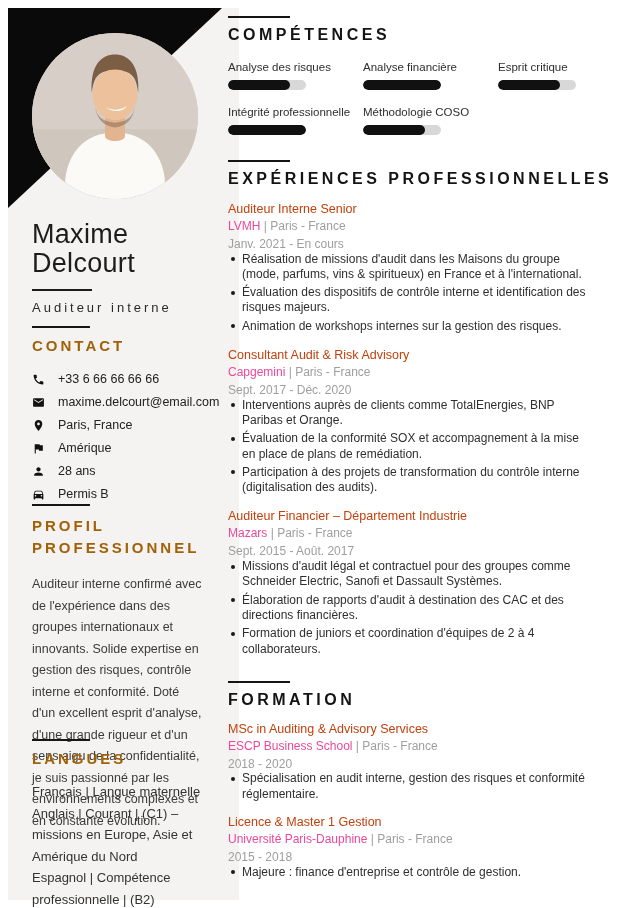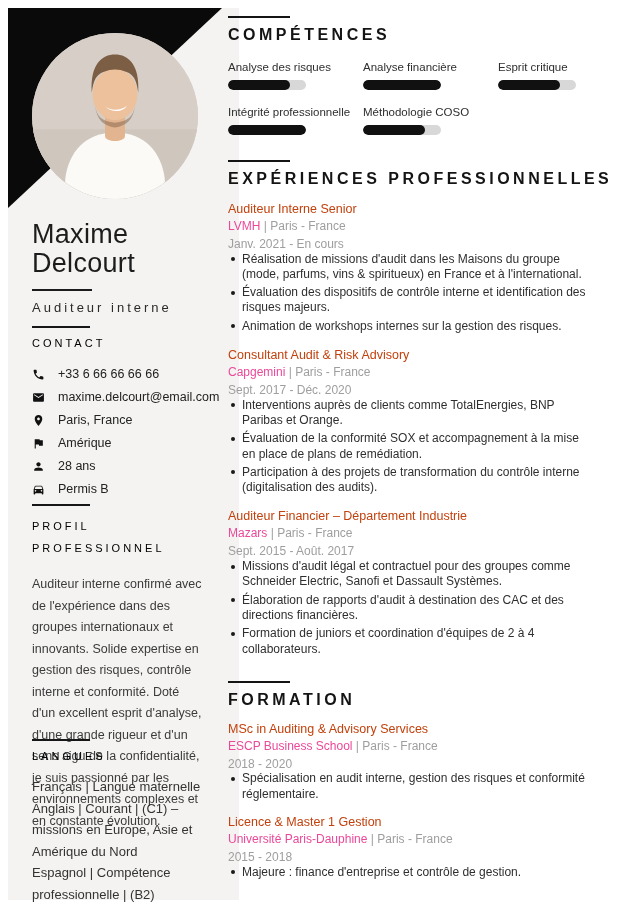--- a/index.html
+++ b/index.html
@@ -21,21 +21,21 @@
   .photo{position:absolute;left:24px;top:25px;width:166px;height:166px;border-radius:50%;overflow:hidden;
          background:var(--photo_bg);}
   .photo svg{display:block;width:100%;height:100%;}
 
   .name-block{position:absolute;left:24px;top:212px;width:176px;}
   .name-line{font-size:27px;line-height:29px;font-weight:400;color:#1c1c1c;letter-spacing:.3px;}
   .name-divider{width:60px;height:2px;background:#1c1c1c;margin:11px 0 9px;}
   .person-role{font-size:13px;letter-spacing:3px;color:#2a2a2a;}
 
   .side-sec{position:absolute;left:24px;width:176px;}
-  .side-sec-h{font-size:11px;font-weight:400;letter-spacing:3px;color:#000000;}
+  .side-sec-h{font-size:15px;font-weight:700;letter-spacing:3px;color:#a16207;}
   .side-sec-h::before{content:"";display:block;width:58px;height:2px;background:#161616;margin-bottom:9px;}
 
   .contact-list{margin-top:18px;}
   .contact-item{display:flex;align-items:center;gap:13px;margin-bottom:9px;min-height:13px;}
   .contact-item .txt{font-size:12.5px;color:#222222;}
   .cicon{width:13px;height:13px;flex:0 0 13px;}
   .cicon svg{display:block;width:13px;height:13px;fill:#111111;}
 
   .profile-text{margin-top:15px;font-size:12.5px;line-height:21.5px;color:#3b3b3b;width:172px;}
 

